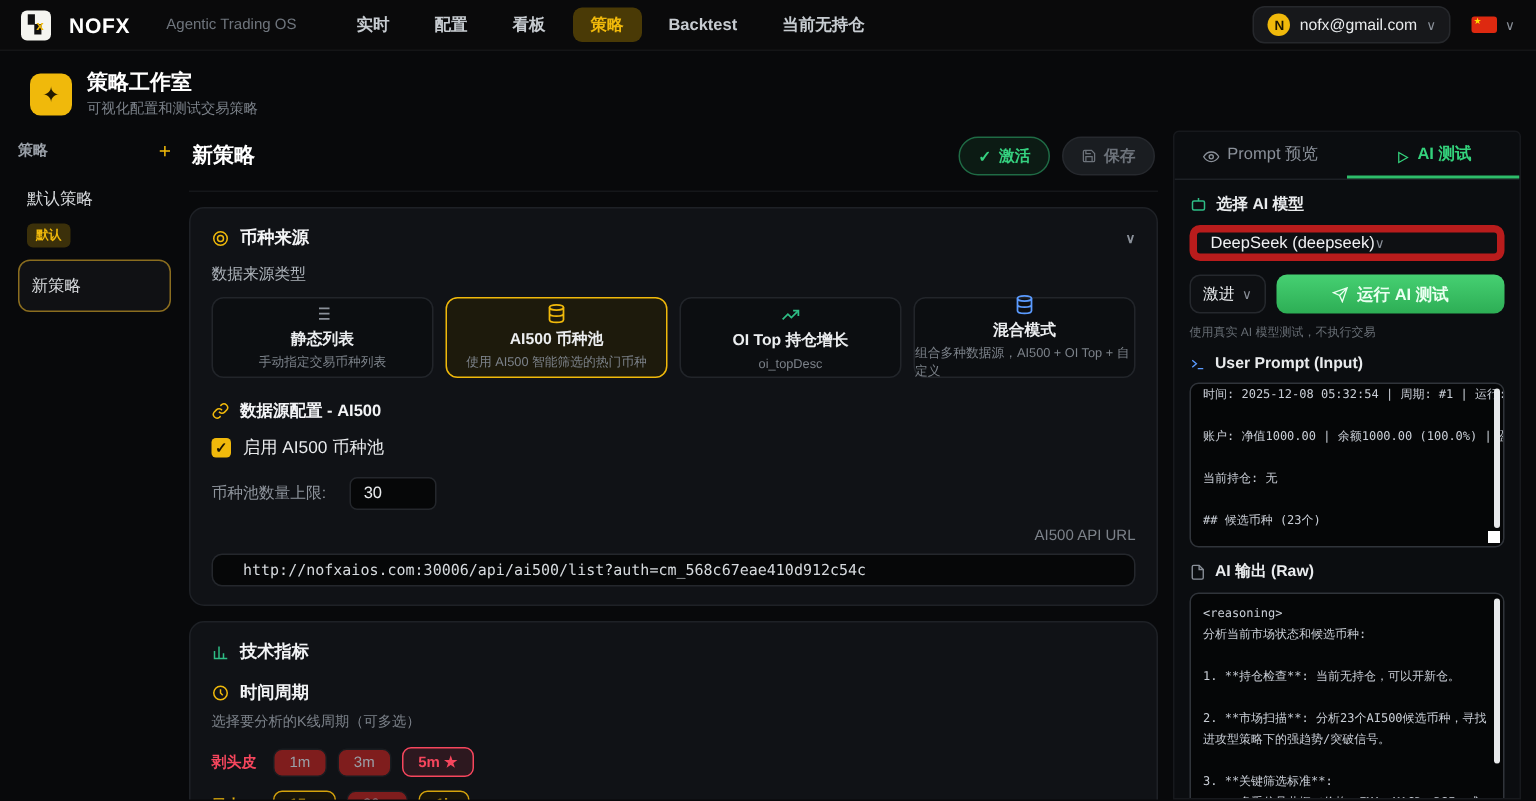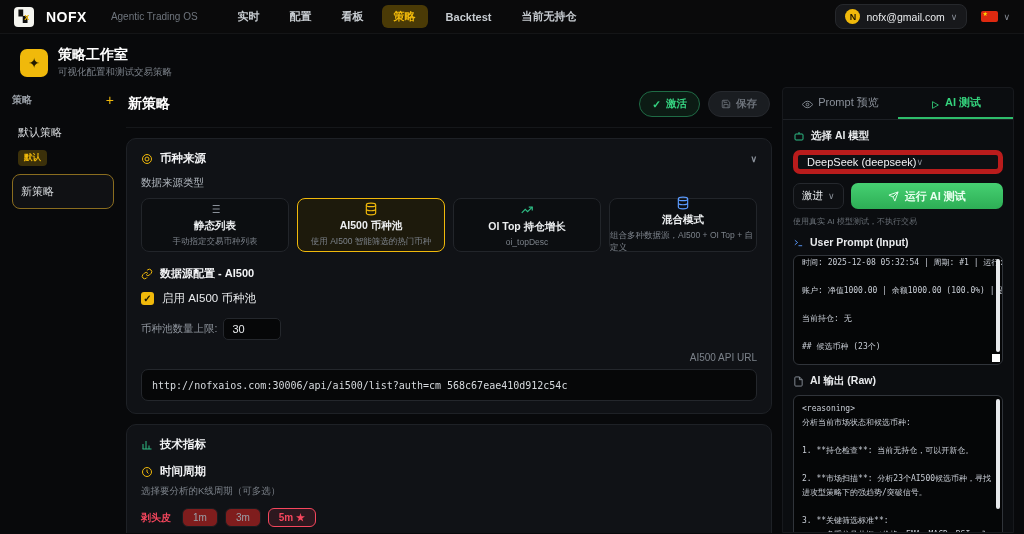--- a/index.html
+++ b/index.html
@@ -57,25 +57,25 @@
   .opt-grid { display:grid; grid-template-columns:repeat(4,1fr); gap:8px; }
   .opt-card { background:#0c0e11; border:1px solid #22252a; border-radius:8px; height:54px; display:flex; flex-direction:column; align-items:center; justify-content:center; gap:3px; cursor:pointer; }
   .opt-card.selected { border:1.5px solid #f0b90b; background:#1d1a0c; }
   .opt-title { font-size:10.5px; font-weight:bold; color:#eceef0; }
   .opt-desc { font-size:8.5px; color:#7c828a; }
 
   .cfg-title { display:flex; align-items:center; gap:7px; font-size:11px; font-weight:bold; color:#f3f4f6; margin:14px 0 10px 0; }
   .check-row { display:flex; align-items:center; gap:8px; margin-bottom:12px; cursor:pointer; }
   .checkbox { width:13px; height:13px; background:#f0b90b; border-radius:3px; color:#1b1400; font-size:10px; font-weight:bold; display:flex; align-items:center; justify-content:center; }
   .check-label { font-size:11.5px; color:#e9ebed; }
-  .inline-row { display:flex; align-items:center; gap:6px; margin-bottom:12px; }
+  .inline-row { display:flex; align-items:center; gap:16px; margin-bottom:12px; }
   .field-label { font-size:10.5px; color:#8f959d; }
   .num-input { width:58px; height:22px; background:#060708; border:1px solid #24272c; border-radius:5px; color:#e9ebed; font-size:11px; padding:0 8px; font-family:"Liberation Sans",sans-serif; }
   .url-label { font-size:10px; color:#7c828a; margin-bottom:6px;text-align:right; }
-  .url-input { width:100%; height:32px; background:#060708; border:1px solid #24272c; border-radius:7px; color:#d6dade; font-size:10px; padding:0 10px; font-family:"DejaVu Sans Mono",monospace; }
+  .url-input { width:100%; height:22px; background:#060708; border:1px solid #24272c; border-radius:7px; color:#d6dade; font-size:10px; padding:0 20px; font-family:"DejaVu Sans Mono",monospace; }
 
   .tf-block-title { display:flex; align-items:center; gap:7px; font-size:11.5px; font-weight:bold; color:#f3f4f6; margin:12px 0 6px 0; }
   .hint { font-size:9.5px; color:#7c828a; margin-bottom:10px; }
   .tf-row { display:flex; align-items:center; gap:7px; margin-bottom:9px; }
   .tf-label { width:34px; font-size:10px; font-weight:bold; flex:none; }
   .chip { background:#7f1d1d; border:1px solid #191c20; color:#9aa0a8; font-size:10px; padding:3px 10px; border-radius:6px; cursor:pointer; font-family:"Liberation Sans",sans-serif; }
   .chip.sel-red { border-color:#f6465d; color:#f6465d; background:rgba(246,70,93,.13); font-weight:bold; }
   .chip.sel-yellow { border-color:#d5a30c; color:#f0b90b; background:#17140a; font-weight:bold; }
 
   

